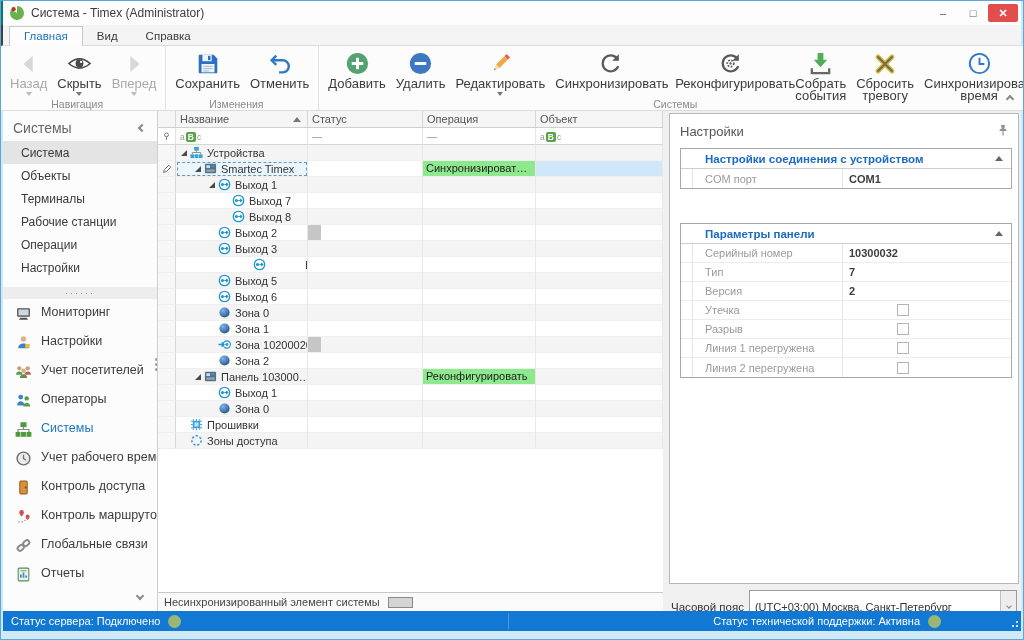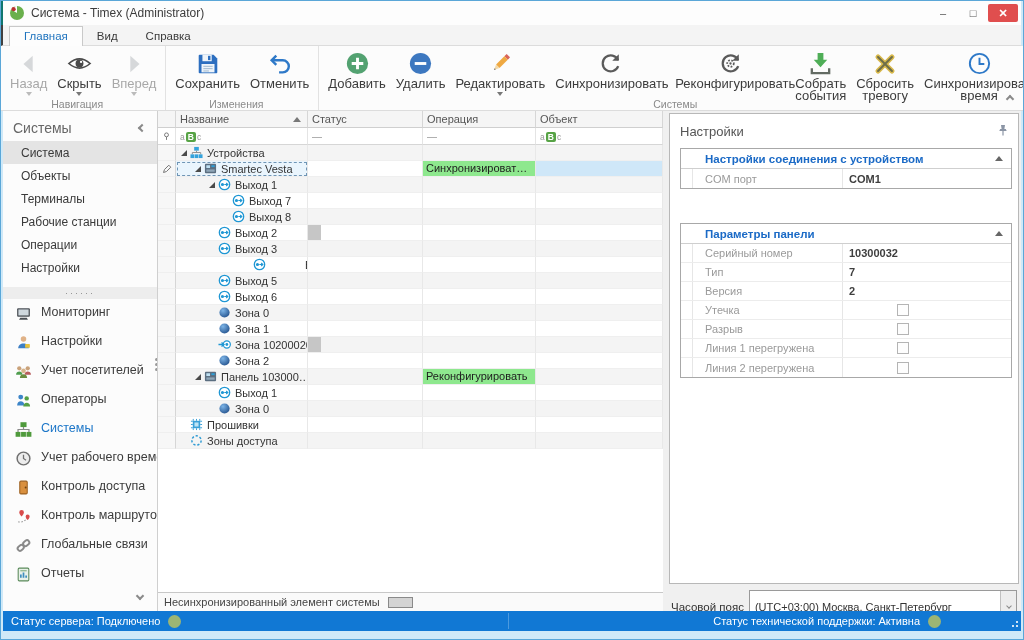--- a/index.html
+++ b/index.html
@@ -502,21 +502,21 @@
                   <i></i>
                 </span>
                 <span class="ticon">
                   <svg viewBox="0 0 14 14">
                     <rect x="1" y="2" width="12" height="10" rx="1" fill="#5b6e80"></rect>
                     <rect x="2.5" y="3.5" width="4" height="3" fill="#bfe0f2"></rect>
                     <rect x="8" y="3.5" width="3.5" height="2" fill="#2d9fd8"></rect>
                     <rect x="2.5" y="8" width="9" height="2.5" fill="#8fa6b8"></rect>
                   </svg>
                 </span>
-                <span class="tlabel">Smartec Vesta</span>
+                <span class="tlabel">Smartec Timex</span>
               </div>
             </div>
             <div class="tcell tstatus c-status"></div>
             <div class="tcell top c-op">
               <span class="opchip">Синхронизировать конфиг…</span>
             </div>
             <div class="tcell tobj c-obj"></div>
           </div>
           <div class="trow alt">
             <div class="tcell tind c-ind"></div>

